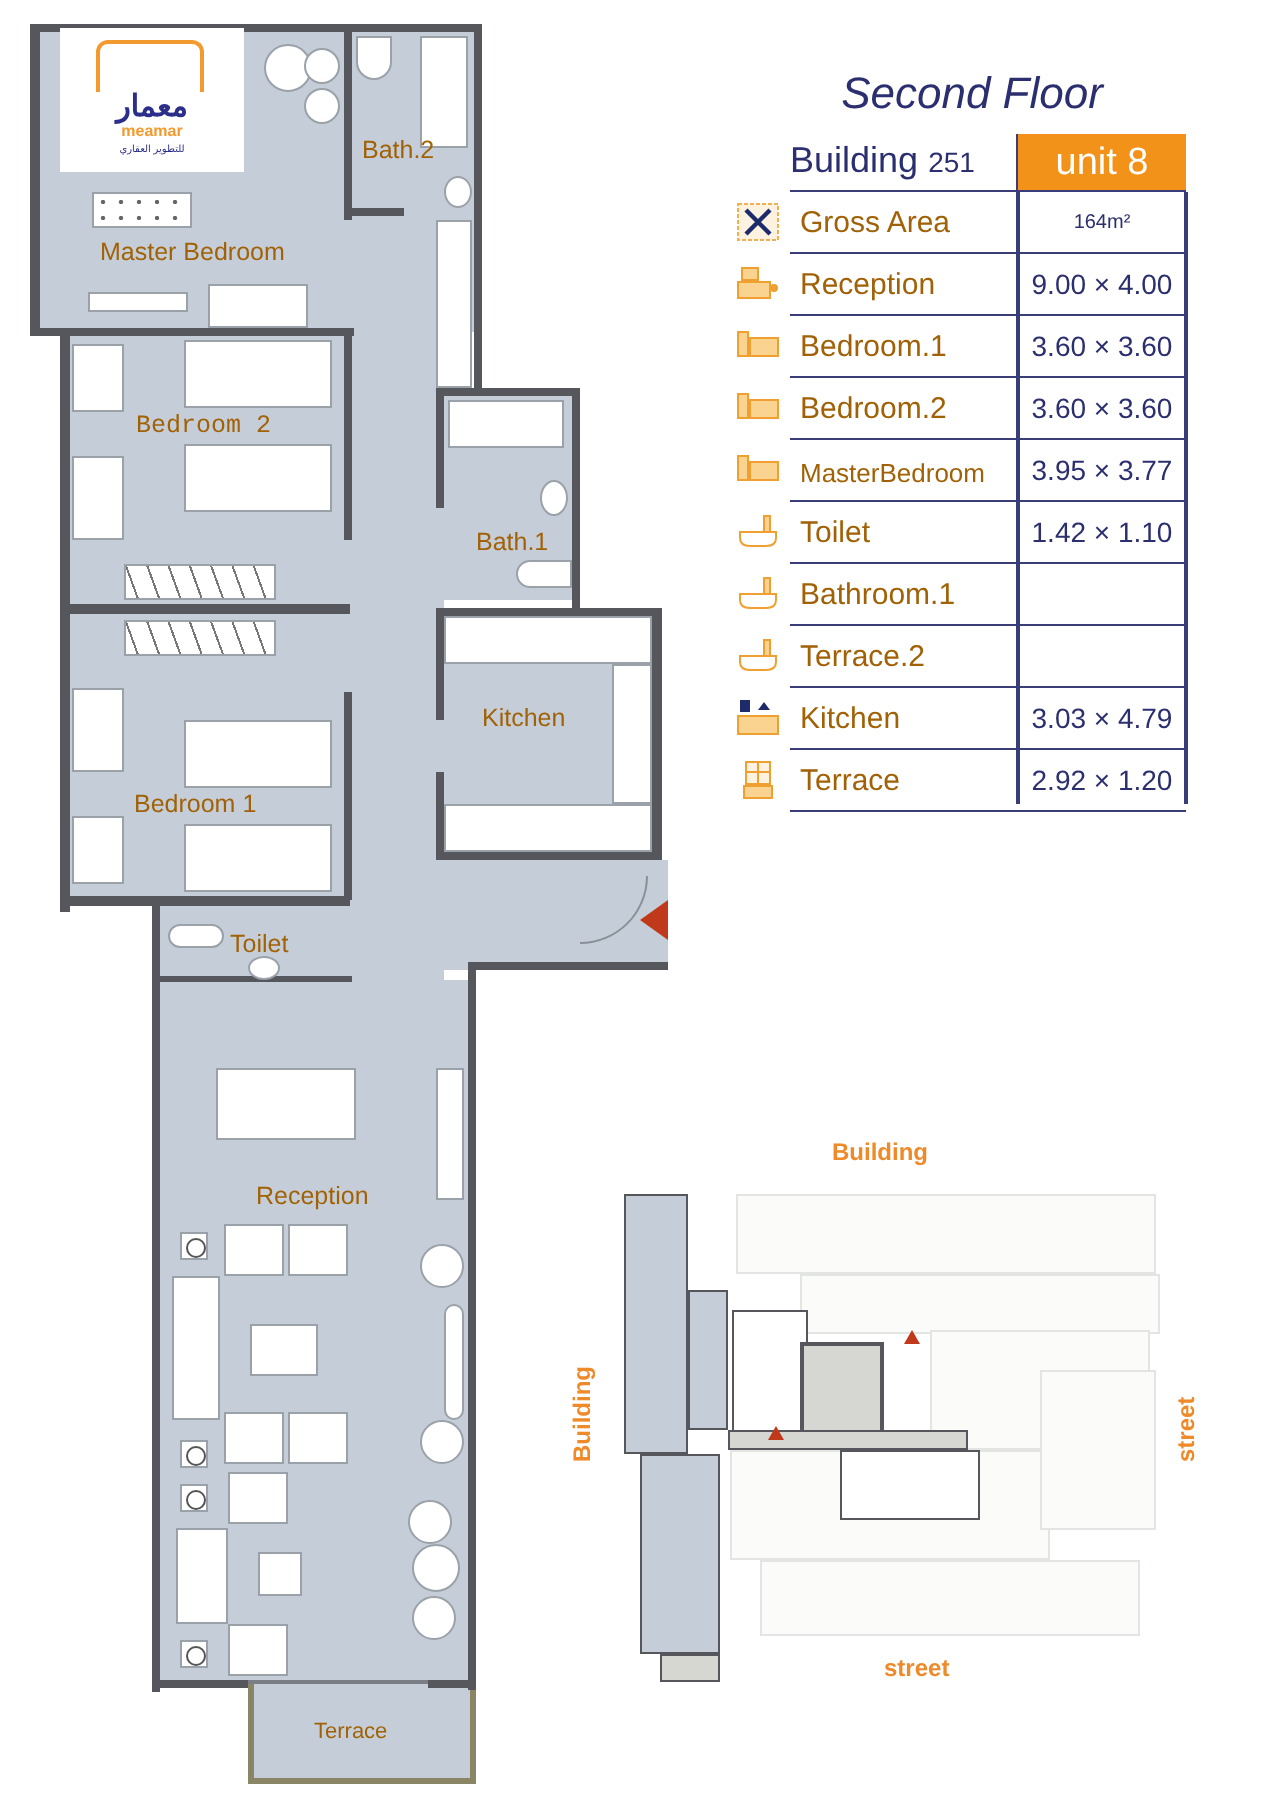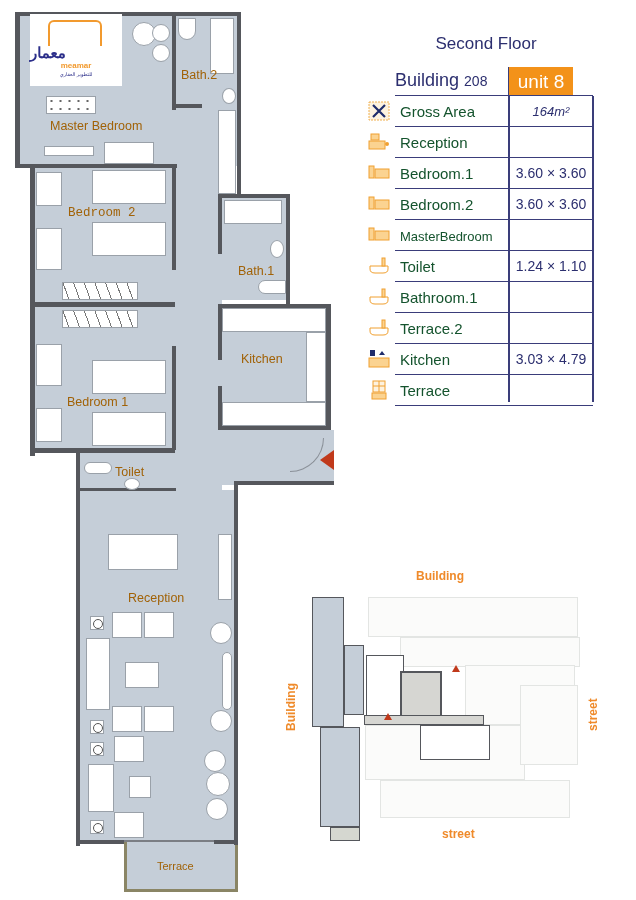--- a/index.html
+++ b/index.html
@@ -20,34 +20,34 @@
   .dotted { position: absolute; background: #fff; border: 1px solid #9aa1a9;
     background-image: radial-gradient(#666 1px, transparent 1.3px); background-size: 9px 8px; }
   .terrace { position: absolute; background: #c5ced8; border: 3px solid #8a8565; border-top: none; }
   .entrance { position: absolute; width: 0; height: 0; border-top: 10px solid transparent; border-bottom: 10px solid transparent; border-right: 14px solid #c0391b; }
   .sink-plus { position: absolute; width: 14px; height: 14px; background:#fff; border:1px solid #9aa1a9; }
   .sink-plus::after { content: ""; position: absolute; left: 2px; top: 2px; width: 8px; height: 8px; border: 1px solid #555; border-radius: 50%; }
 
   
   .logo { position: absolute; left: 30px; top: 14px; width: 92px; height: 72px; background: #fff; }
   .logo-buildings { position: absolute; left: 18px; top: 6px; width: 54px; height: 26px; border: 2px solid #f29a2e; border-bottom: none; border-radius: 6px 6px 0 0; }
-  .logo-ar { position: absolute; left: 0; width: 92px; top: 30px; font-size: 15px; font-weight: bold; color: #2c2f8a; }
+  .logo-ar { position: absolute; left: 0; width: 92px; top: 30px; text-align: center; font-size: 15px; font-weight: bold; color: #2c2f8a; }
   .logo-en { position: absolute; left: 0; width: 92px; top: 47px; text-align: center; font-size: 8px; font-weight: bold; color: #f29a2e; }
   .logo-sub { position: absolute; left: 0; width: 92px; top: 57px; text-align: center; font-size: 5px; color: #2c2f8a; }
 
   
-  .floor-title { position: absolute; left: 396px; top: 34px; width: 180px; text-align: center; font-size: 17px; color: #2c2f6f; }
+  .floor-title { position: absolute; left: 396px; top: 34px; width: 180px; text-align: center; font-size: 22px; color: #2c2f6f; font-style: italic; }
   .info { position: absolute; left: 365px; top: 67px; width: 230px; }
   .info-head { position: absolute; top: 0; left: 0; width: 230px; height: 29px; }
   .bldg { position: absolute; left: 30px; top: 3px; font-size: 18px; color: #2c2f6f; }
   .bldg small { font-size: 14px; }
-  .unit { position: absolute; left: 144px; top: 0; width: 64px; height: 29px; background: #f39219; color: #fff; font-size: 19px; text-align: center; line-height: 29px; }
+  .unit { position: absolute; left: 144px; top: 0; width: 84px; height: 29px; background: #f39219; color: #fff; font-size: 19px; text-align: center; line-height: 29px; }
   .info-row { position: absolute; left: 0; width: 230px; height: 31px; }
   .info-row .ico { position: absolute; left: 3px; top: 5px; width: 22px; height: 20px; }
-  .info-row .lbl { position: absolute; left: 35px; top: 7px; font-size: 15px; color: #14532d; white-space: nowrap; }
+  .info-row .lbl { position: absolute; left: 35px; top: 7px; font-size: 15px; color: #a16207; white-space: nowrap; }
   .info-row .lbl.small { font-size: 13px; top: 9px; }
   .info-row .val { position: absolute; left: 144px; top: 0; width: 84px; height: 31px; text-align: center; line-height: 31px; font-size: 14px; color: #2c2f6f; }
   .info-row .line { position: absolute; left: 30px; bottom: 0; width: 198px; height: 1px; background: #3a3d7a; }
   .vsep { position: absolute; left: 143px; top: 0; width: 1.5px; height: 335px; background: #3a3d7a; }
   .rsep { position: absolute; left: 227px; top: 29px; width: 1.5px; height: 306px; background: #3a3d7a; }
 
   
   .mini { position: absolute; left: 280px; top: 565px; width: 356px; height: 285px; }
   .mini-ghost { position: absolute; border: 1px solid #e3e5e3; background: #fbfbfa; }
   .mini-room { position: absolute; background: #c5ced8; border: 1px solid #55575c; }
@@ -178,41 +178,42 @@
 
   <div class="room-label" style="left:157px;top:860px;font-size:11px;">Terrace</div>
 </div>
 
 <div class="floor-title">Second Floor</div>
 
 <div class="info">
   <div class="vsep"></div>
   <div class="rsep"></div>
   <div class="info-head">
-    <div class="bldg"><span>Building</span> <small>208</small></div>
+    <div class="bldg"><span>Building</span> <small>251</small></div>
     <div class="unit">unit 8</div>
     <div class="line" style="position:absolute;left:30px;bottom:0;width:198px;height:1px;background:#3a3d7a;"></div>
   </div>
 
   <div class="info-row" style="top:29px;">
     <svg class="ico" viewBox="0 0 22 20">
         <rect x="1" y="1" width="20" height="18" fill="#fdf2df" stroke="#f0b050" stroke-dasharray="2 1"></rect>
         <path d="M5 4 L17 16 M17 4 L5 16" stroke="#1e2b6b" stroke-width="2.2"></path>
       </svg>
     <span class="lbl">Gross Area</span>
-    <span class="val" style="font-size:13px;font-style:italic;">164m²</span>
+    <span class="val" style="font-size:10px;">164m²</span>
     <div class="line"></div>
   </div>
   <div class="info-row" style="top:60px;">
     <svg class="ico" viewBox="0 0 22 20">
         <rect x="3" y="2" width="8" height="6" fill="#fbd391" stroke="#f0a030"></rect>
         <rect x="1" y="9" width="16" height="8" fill="#fbd391" stroke="#f0a030"></rect>
         <circle cx="19" cy="12" r="2" fill="#f0a030"></circle>
       </svg>
     <span class="lbl">Reception</span>
+    <span class="val">9.00 × 4.00</span>
     <div class="line"></div>
   </div>
   <div class="info-row" style="top:91px;">
     <svg class="ico" viewBox="0 0 22 20">
         <rect x="1" y="3" width="5" height="12" fill="#fbd391" stroke="#f0a030"></rect>
         <rect x="7" y="6" width="14" height="9" fill="#fbd391" stroke="#f0a030"></rect>
       </svg>
     <span class="lbl">Bedroom.1</span>
     <span class="val">3.60 × 3.60</span>
     <div class="line"></div>
@@ -225,29 +226,30 @@
     <span class="lbl">Bedroom.2</span>
     <span class="val">3.60 × 3.60</span>
     <div class="line"></div>
   </div>
   <div class="info-row" style="top:153px;">
     <svg class="ico" viewBox="0 0 22 20">
         <rect x="1" y="3" width="5" height="12" fill="#fbd391" stroke="#f0a030"></rect>
         <rect x="7" y="6" width="14" height="9" fill="#fbd391" stroke="#f0a030"></rect>
       </svg>
     <span class="lbl small">MasterBedroom</span>
+    <span class="val">3.95 × 3.77</span>
     <div class="line"></div>
   </div>
   <div class="info-row" style="top:184px;">
     <svg class="ico" viewBox="0 0 22 20">
         <path d="M2 10 H20 V13 Q20 17 15 17 H7 Q2 17 2 13 Z" fill="#fff" stroke="#f0a030"></path>
         <rect x="14" y="2" width="3" height="8" fill="#fbd391" stroke="#f0a030"></rect>
       </svg>
     <span class="lbl">Toilet</span>
-    <span class="val">1.24 × 1.10</span>
+    <span class="val">1.42 × 1.10</span>
     <div class="line"></div>
   </div>
   <div class="info-row" style="top:215px;">
     <svg class="ico" viewBox="0 0 22 20">
         <path d="M2 10 H20 V13 Q20 17 15 17 H7 Q2 17 2 13 Z" fill="#fff" stroke="#f0a030"></path>
         <rect x="14" y="2" width="3" height="8" fill="#fbd391" stroke="#f0a030"></rect>
       </svg>
     <span class="lbl">Bathroom.1</span>
     <div class="line"></div>
   </div>
@@ -269,20 +271,21 @@
     <span class="val">3.03 × 4.79</span>
     <div class="line"></div>
   </div>
   <div class="info-row" style="top:308px;">
     <svg class="ico" viewBox="0 0 22 20">
         <rect x="5" y="1" width="12" height="11" fill="#fdf2df" stroke="#f0a030"></rect>
         <path d="M11 1 V12 M5 6 H17" stroke="#f0a030"></path>
         <rect x="4" y="13" width="14" height="6" fill="#fbd391" stroke="#f0a030"></rect>
       </svg>
     <span class="lbl">Terrace</span>
+    <span class="val">2.92 × 1.20</span>
     <div class="line"></div>
   </div>
 </div>
 
 <div class="mini">
   <div class="mini-label" style="left:136px;top:4px;">Building</div>
   <div class="mini-label vert-l" style="left:4px;top:166px;">Building</div>
   <div class="mini-label vert-r" style="left:306px;top:166px;">street</div>
   <div class="mini-label" style="left:162px;top:262px;">street</div>
 

